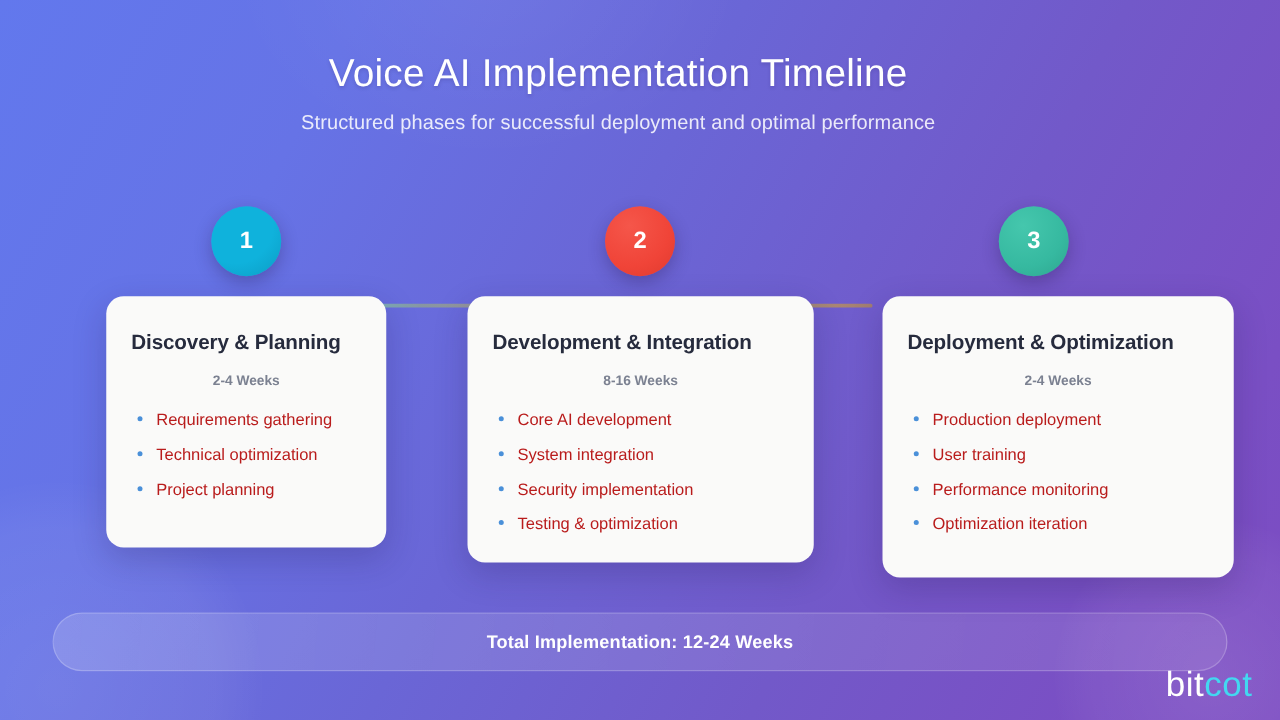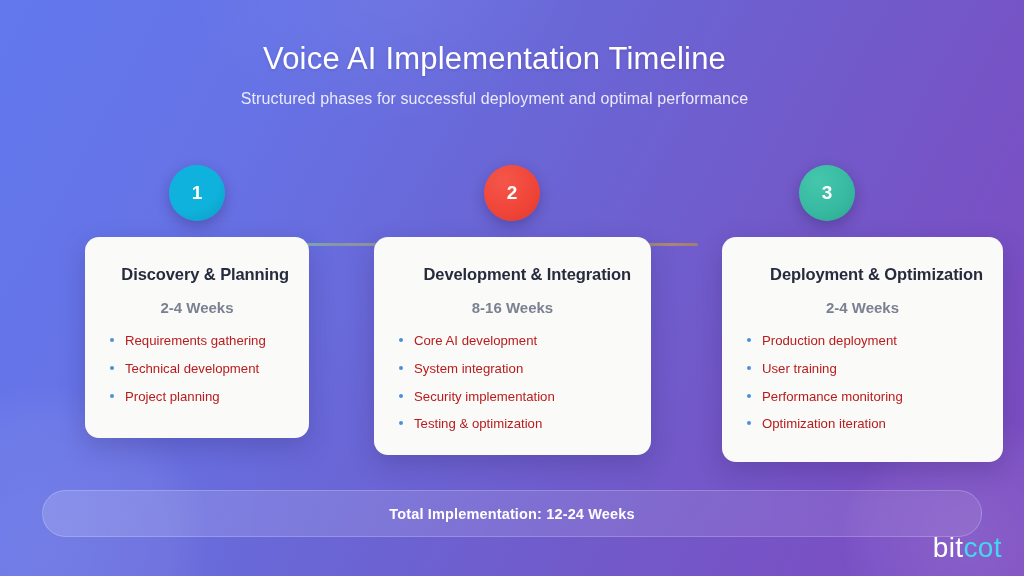--- a/index.html
+++ b/index.html
@@ -124,31 +124,31 @@
   
   .card {
     position: absolute;
     background: #fafaf9;
     border-radius: 14px;
     box-shadow: 0 9px 26px rgba(38,22,82,0.22);
     z-index: 3;
     padding: 26px 20px 22px;
   }
   .card-title {
-    text-align: right;
+    text-align: left;
     font-size: 16.5px;
     font-weight: 700;
     color: #262b3d;
     line-height: 1.45;
     letter-spacing: -0.1px;
   }
   .card-duration {
     margin-top: 12px;
     text-align: center;
-    font-size: 15px;
+    font-size: 11px;
     font-weight: 600;
     color: #7b8191;
   }
   .card-list {
     margin-top: 16px;
     list-style: none;
   }
   .card-list li {
     position: relative;
     padding-left: 20px;
@@ -164,21 +164,21 @@
     top: 6px;
     width: 4px;
     height: 4px;
     border-radius: 50%;
     background: #4a90d9;
   }
 
   
   #card-1 { left: 85px;  top: 237px; width: 224px; min-height: 201px; }
   #card-2 { left: 374px; top: 237px; width: 277px; min-height: 201px; }
-  #card-3 { left: 722px; top: 237px; width: 281px; min-height: 225px; }
+  #card-3 { left: 706px; top: 237px; width: 281px; min-height: 225px; }
 
   #badge-1 { left: 169px; top: 165px; }
   #badge-2 { left: 484px; top: 165px; }
   #badge-3 { left: 799px; top: 165px; }
 
   
   .total-banner {
     position: absolute;
     left: 42px;
     top: 490px;
@@ -232,21 +232,21 @@
   <div class="connector connector-2"></div>
 
   <div class="badge" id="badge-1" style="background: radial-gradient(circle at 35% 28%, rgb(15, 178, 220) 0%, rgb(15, 178, 220) 55%, rgb(12, 156, 196) 100%);">
     <span>1</span>
   </div>
   <div class="card" id="card-1">
     <div class="card-title">Discovery &amp; Planning</div>
     <div class="card-duration">2-4 Weeks</div>
     <ul class="card-list">
       <li><span class="dot" style="background: rgb(74, 144, 217);"></span><span>Requirements gathering</span></li>
-      <li><span class="dot" style="background: rgb(74, 144, 217);"></span><span>Technical development</span></li>
+      <li><span class="dot" style="background: rgb(74, 144, 217);"></span><span>Technical optimization</span></li>
       <li><span class="dot" style="background: rgb(74, 144, 217);"></span><span>Project planning</span></li>
     </ul>
   </div>
 
   <div class="badge" id="badge-2" style="background: radial-gradient(circle at 35% 28%, rgb(245, 86, 74) 0%, rgb(240, 68, 56) 60%, rgb(224, 58, 46) 100%);">
     <span>2</span>
   </div>
   <div class="card" id="card-2">
     <div class="card-title">Development &amp; Integration</div>
     <div class="card-duration">8-16 Weeks</div>

